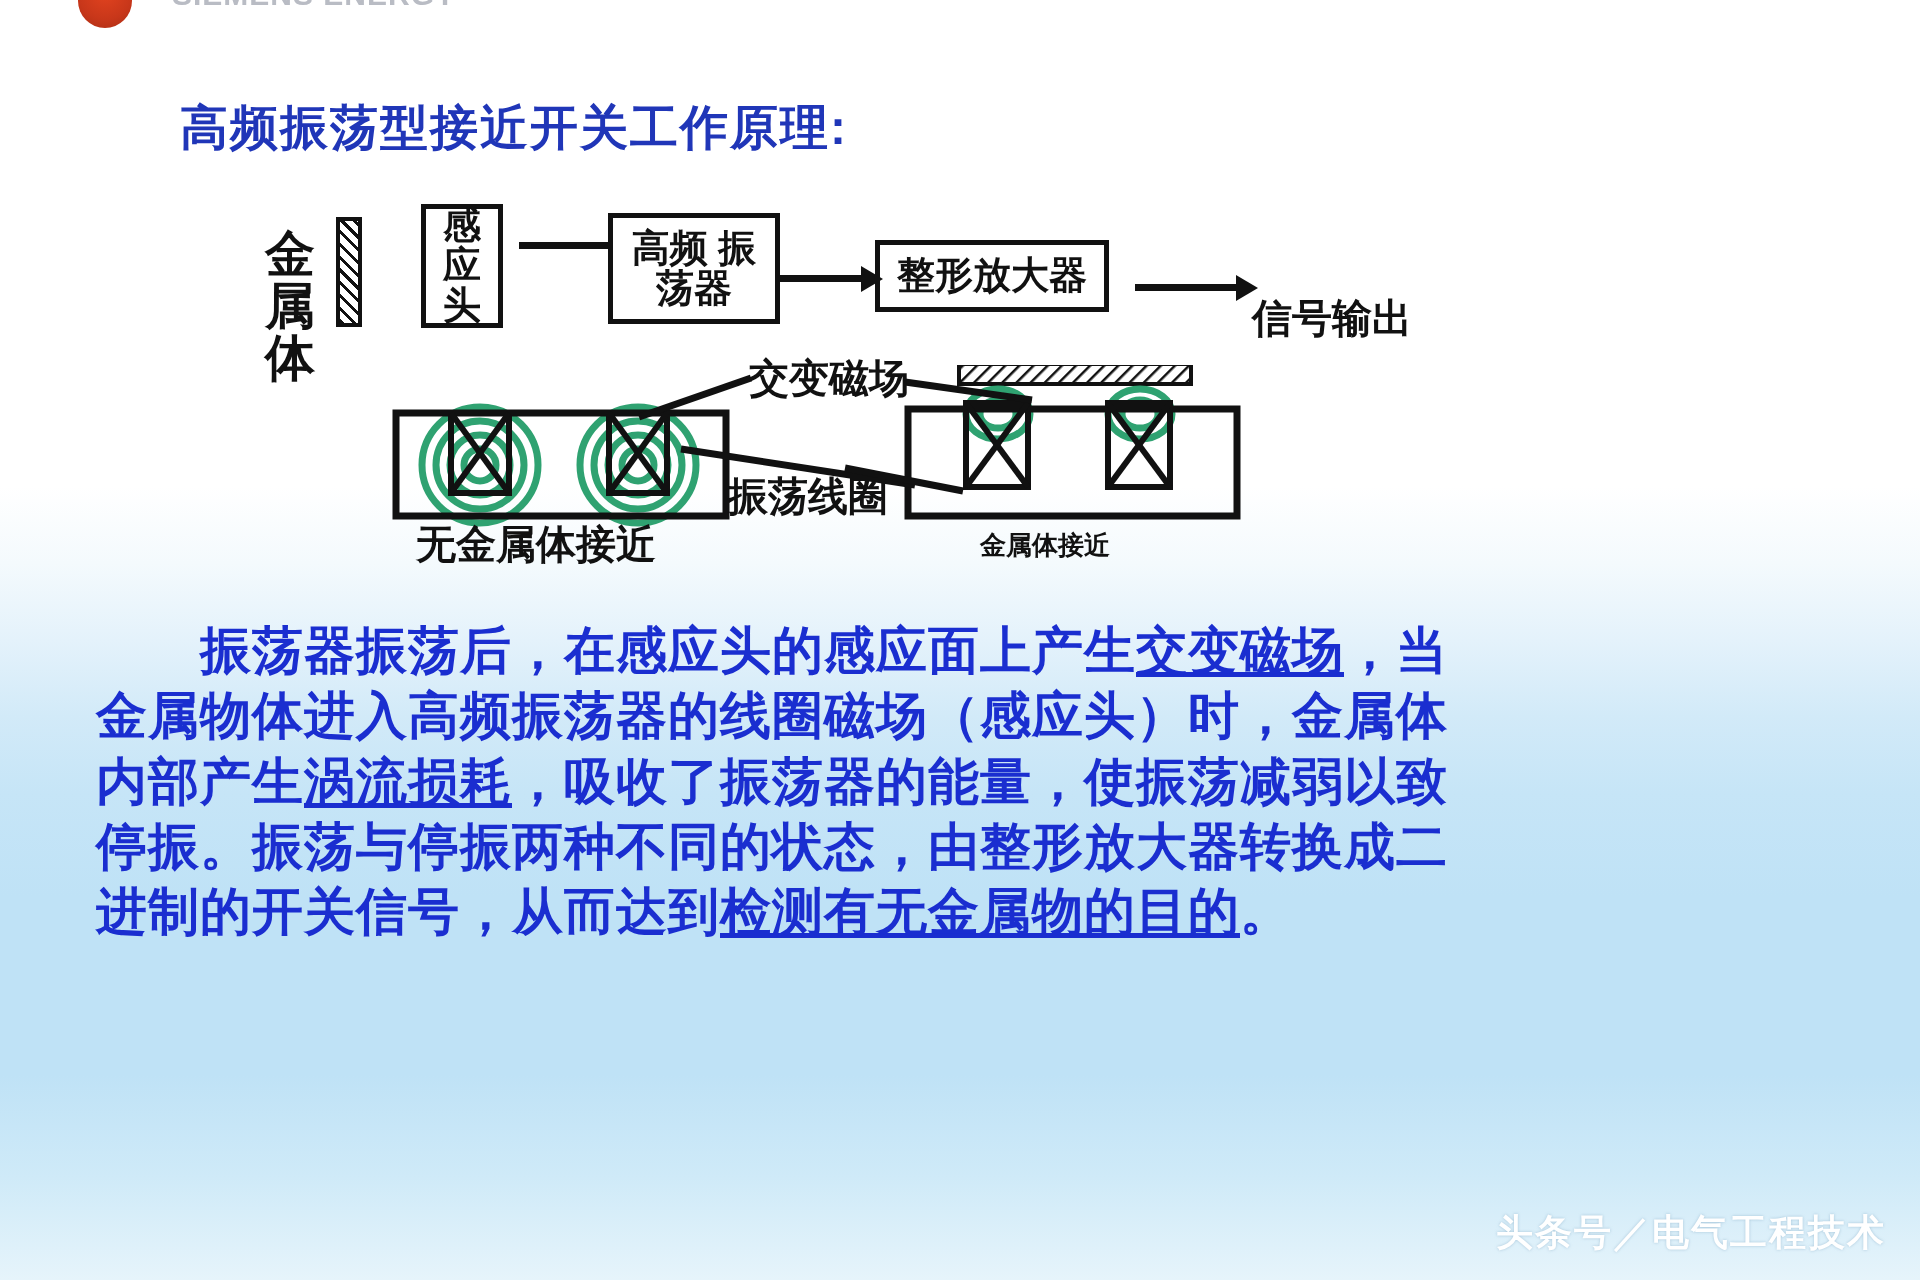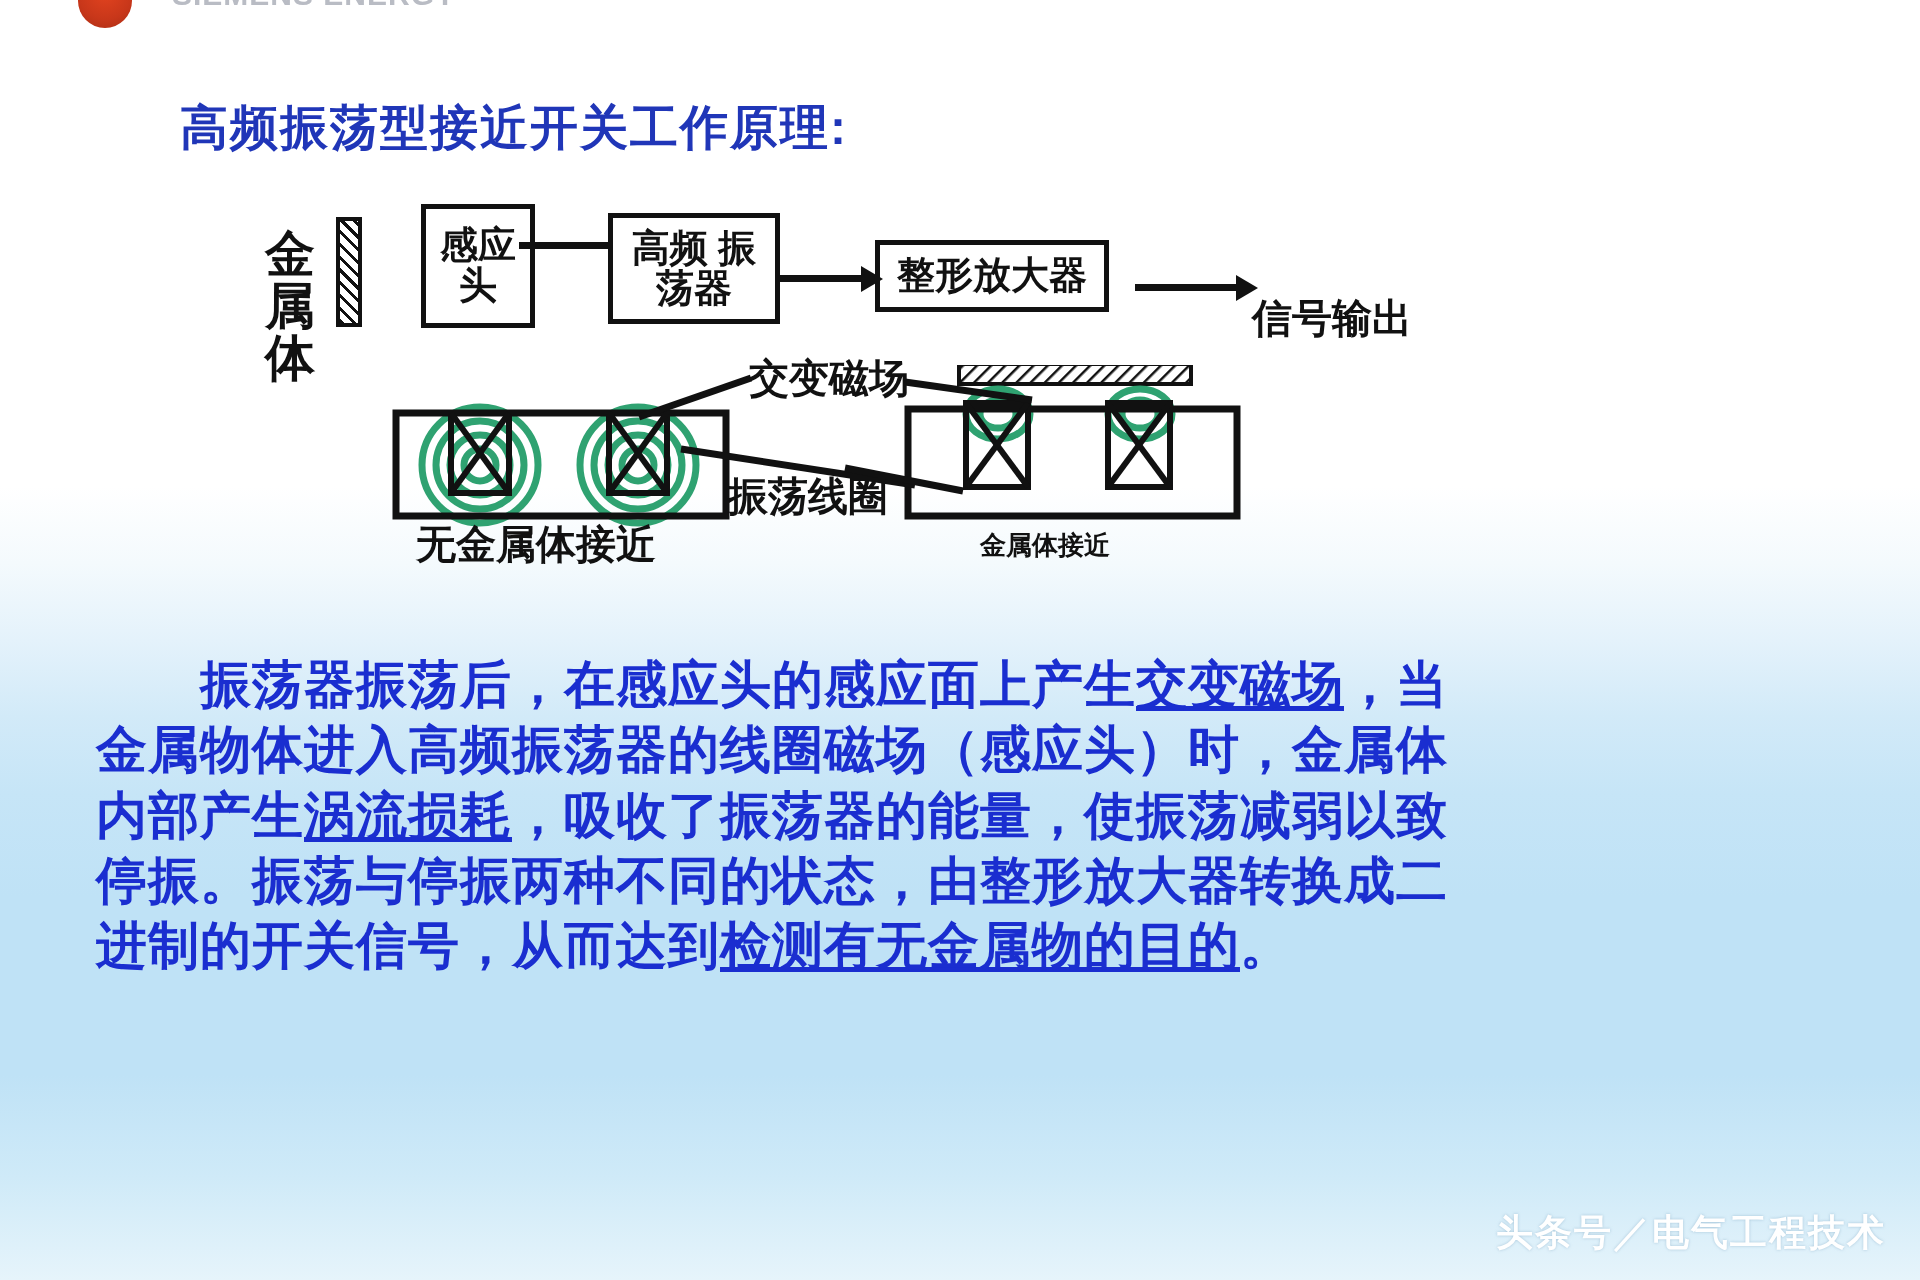--- a/index.html
+++ b/index.html
@@ -134,21 +134,20 @@
     position: absolute;
     left: 96px;
     top: 618px;
     width: 1740px;
     color: #1a2ed0;
     font-size: 51px;
     font-weight: bold;
     line-height: 1.28;
     letter-spacing: 1px;
     font-family: "Liberation Sans", "DejaVu Sans", sans-serif;
-    margin-top: 34px;
   }
   .para .ln { white-space: nowrap; display: block; }
   .u { text-decoration: underline; text-underline-offset: 4px; }
 
   
   .watermark {
     position: absolute;
     right: 34px;
     bottom: 22px;
     color: #ffffff;
@@ -173,21 +172,21 @@
   </div>
 
   <div class="slide-title">高频振荡型接近开关工作原理:</div>
 
   <div class="diagram">
 
     <div class="plain-label" style="left:265px; top:48px; width:46px; font-size:50px; text-align:center;">金属体</div>
 
     <div class="hatch" style="left:336px; top:37px; width:26px; height:110px;"></div>
 
-    <div class="blk" style="left:421px; top:24px; width:114px; height:124px; font-size:38px;">
+    <div class="blk" style="left:421px; top:24px; width:82px; height:124px; font-size:38px;">
       <div class="blk-inner">感应头</div>
     </div>
 
     <div class="hline" style="left:519px; top:62px; width:92px; height:7px;"></div>
 
     <div class="blk" style="left:608px; top:33px; width:172px; height:111px; font-size:38px;">
       <div class="blk-inner">高频
 振荡器</div>
     </div>
 

